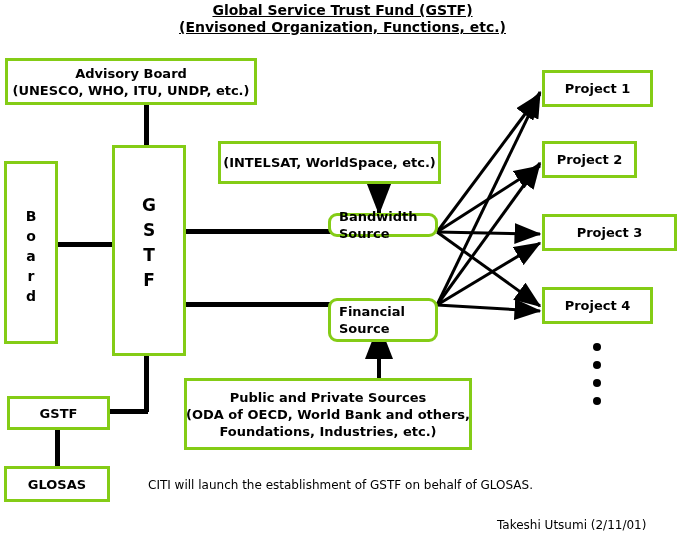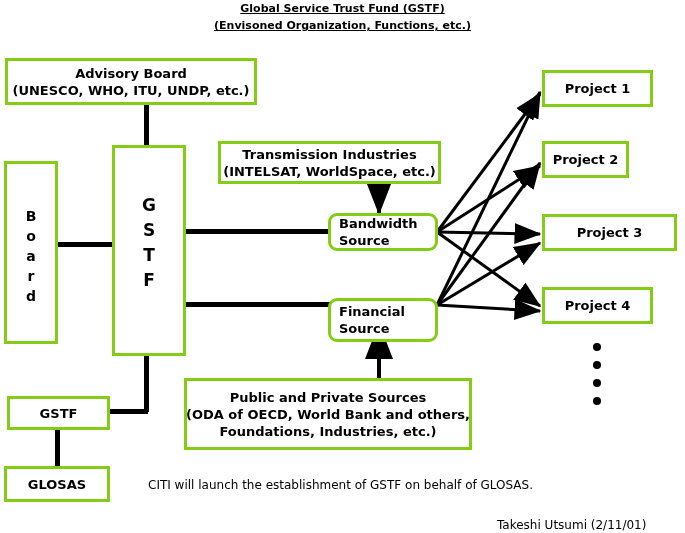--- a/index.html
+++ b/index.html
@@ -15,21 +15,21 @@
     overflow: hidden;
     font-family: "DejaVu Sans", sans-serif;
     color: #000000;
   }
   .title {
     position: absolute;
     left: 0;
     width: 685px;
     text-align: center;
     font-weight: bold;
-    font-size: 11px;
+    font-size: 14px;
     letter-spacing: 0px;
   }
   .title span {
     text-decoration: underline;
     white-space: nowrap;
   }
   #title-line1 { top: 2px; }
   #title-line2 { top: 19px; }
 
   .box {
@@ -133,21 +133,20 @@
     <line x1="437" y1="305" x2="540" y2="243" stroke="#000000" stroke-width="3" marker-end="url(#arrowhead)"></line>
     <line x1="437" y1="305" x2="540" y2="311" stroke="#000000" stroke-width="3" marker-end="url(#arrowhead)"></line>
   </svg>
 
   <div class="box" style="left:5px; top:58px; width:252px; height:47px;">
     <div>Advisory Board</div>
     <div>(UNESCO, WHO, ITU, UNDP, etc.)</div>
   </div>
 
   <div class="box" style="left:218px; top:141px; width:223px; height:43px;">
-    <div>Transmission Industries</div>
     <div>(INTELSAT, WorldSpace, etc.)</div>
   </div>
 
   <div class="box vertical" style="left:4px; top:161px; width:54px; height:183px;">
     <div class="vstack" style="margin-top:42px;">
       <span>B</span>
       <span>o</span>
       <span>a</span>
       <span>r</span>
       <span>d</span>
@@ -156,21 +155,21 @@
 
   <div class="box vertical" style="left:112px; top:145px; width:74px; height:211px;">
     <div class="vstack" style="margin-top:45px; line-height:25px; font-size:17px;">
       <span>G</span>
       <span>S</span>
       <span>T</span>
       <span>F</span>
     </div>
   </div>
 
-  <div class="box rounded" style="left:328px; top:213px; width:110px; height:38px;">
+  <div class="box rounded" style="left:328px; top:213px; width:110px; height:24px;">
     <div>Bandwidth</div>
     <div>Source</div>
   </div>
 
   <div class="box rounded" style="left:328px; top:286px; width:110px; height:44px;margin-top:12px;">
     <div>Financial</div>
     <div>Source</div>
   </div>
 
   <div class="box" style="left:184px; top:378px; width:288px; height:72px;">
@@ -183,21 +182,21 @@
     <div>GSTF</div>
   </div>
 
   <div class="box" style="left:4px; top:466px; width:106px; height:36px;">
     <div>GLOSAS</div>
   </div>
 
   <div class="box" style="left:542px; top:70px; width:111px; height:37px;">
     <div>Project 1</div>
   </div>
-  <div class="box" style="left:542px; top:141px; width:87px; height:37px;">
+  <div class="box" style="left:542px; top:141px; width:95px; height:37px;">
     <div>Project 2</div>
   </div>
   <div class="box" style="left:542px; top:214px; width:135px; height:37px;">
     <div>Project 3</div>
   </div>
   <div class="box" style="left:542px; top:287px; width:111px; height:37px;">
     <div>Project 4</div>
   </div>
 
   <div class="dot" style="left:593px; top:343px;"></div>

